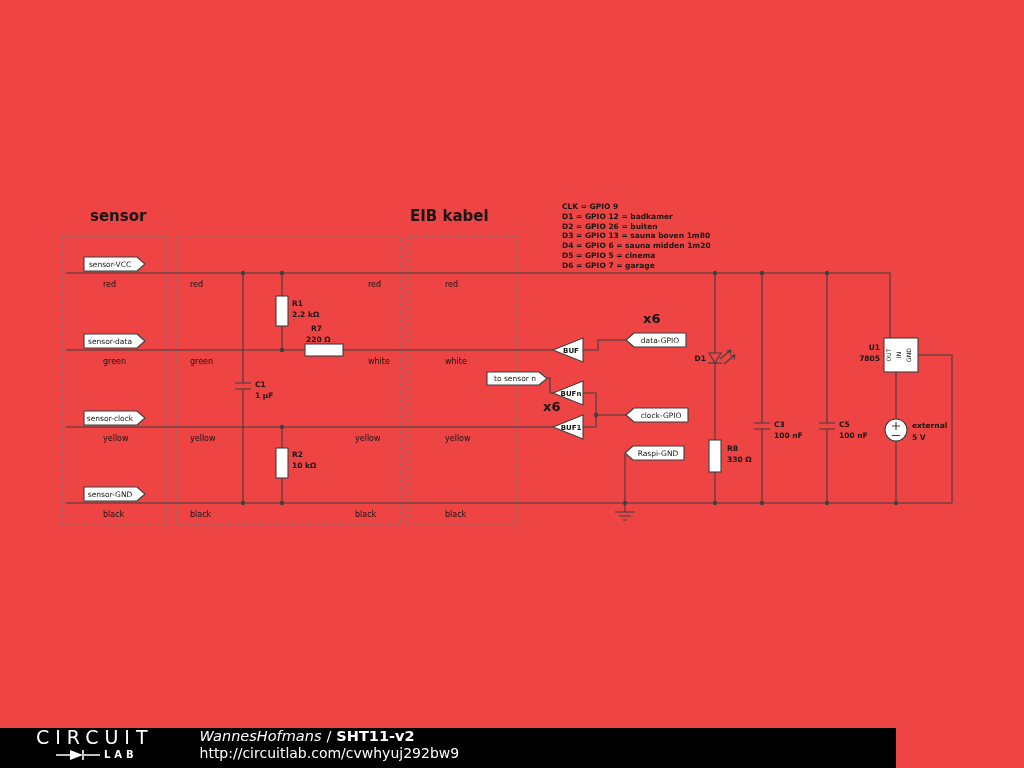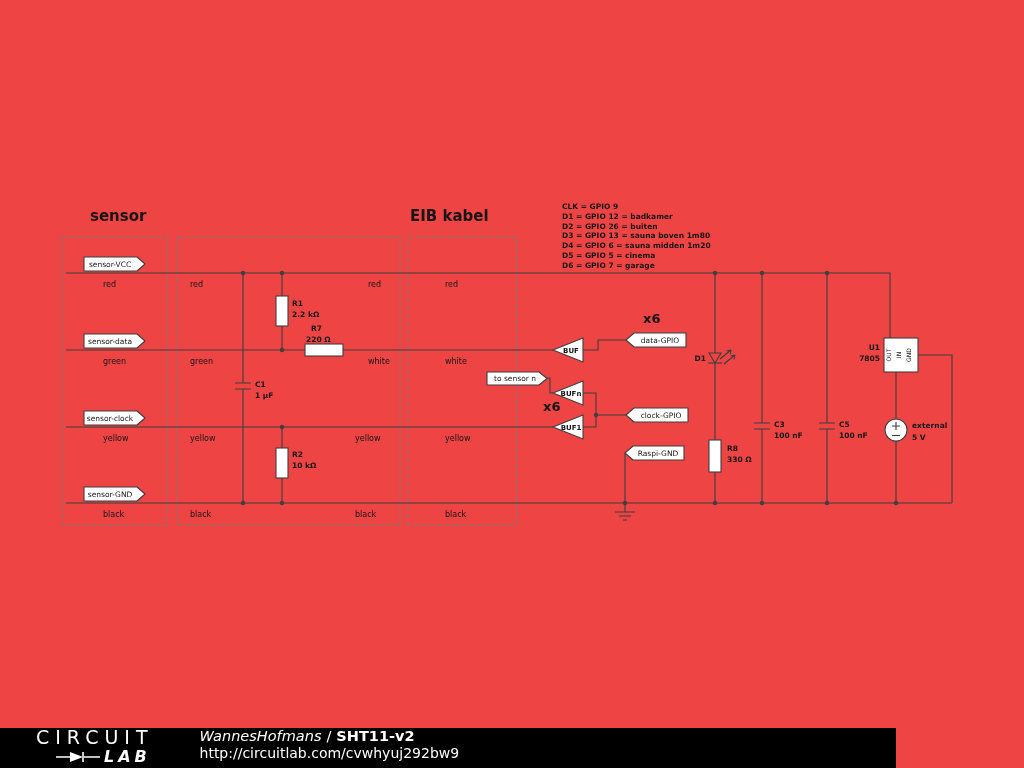--- a/index.html
+++ b/index.html
@@ -18,22 +18,22 @@
   .t-small{font-size:8px;}
   .t-flag{font-size:7.5px;}
   .t-ref{font-size:7.5px;font-weight:bold;}
   .t-buf{font-size:7px;font-weight:bold;}
   .t-x6{font-size:13px;font-weight:bold;}
   .t-pin{font-size:6px;}
   .footer{position:absolute;left:0;bottom:0;width:896px;height:40px;background:#000;
           display:flex;box-sizing:border-box;padding-left:36px;color:#fff;}
   .logo{display:flex;flex-direction:column;line-height:1;margin-right:46px;}
   .logo-top{font-size:19px;letter-spacing:6px;color:#fff;}
-  .logo-bottom{display:flex;align-items:center;font-size:16px;font-weight:bold;
-               letter-spacing:4px;margin-top:2px;padding-left:20px;color:#fff;font-style:italic;}
+  .logo-bottom{display:flex;align-items:center;font-size:10px;font-weight:bold;
+               letter-spacing:4px;margin-top:2px;padding-left:20px;color:#fff;}
   .logo-bottom svg{margin-right:4px;}
   .meta{display:flex;flex-direction:column;font-size:14.5px;line-height:1.2;}
   .author{font-style:italic;}
   .divider{margin:0 5px;}
   .project{font-weight:bold;}
   .url{color:#fff;text-decoration:none;font-size:14px;}
 </style>
 </head>
 <body>
 

